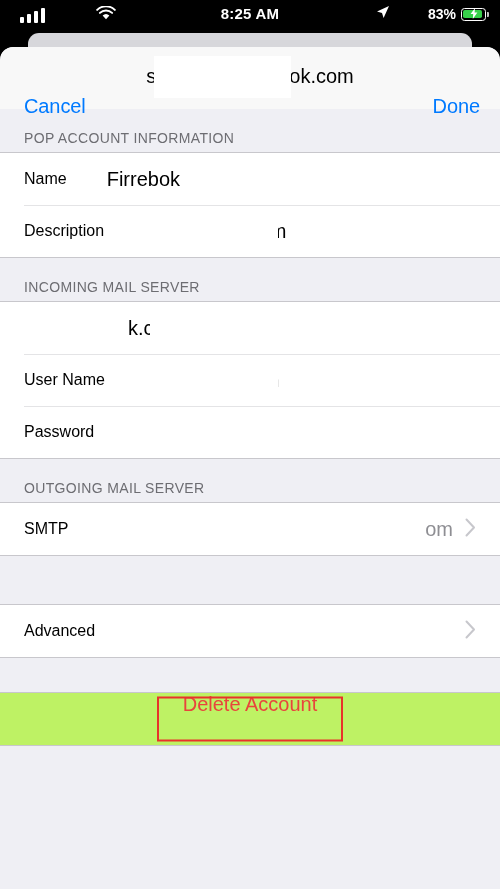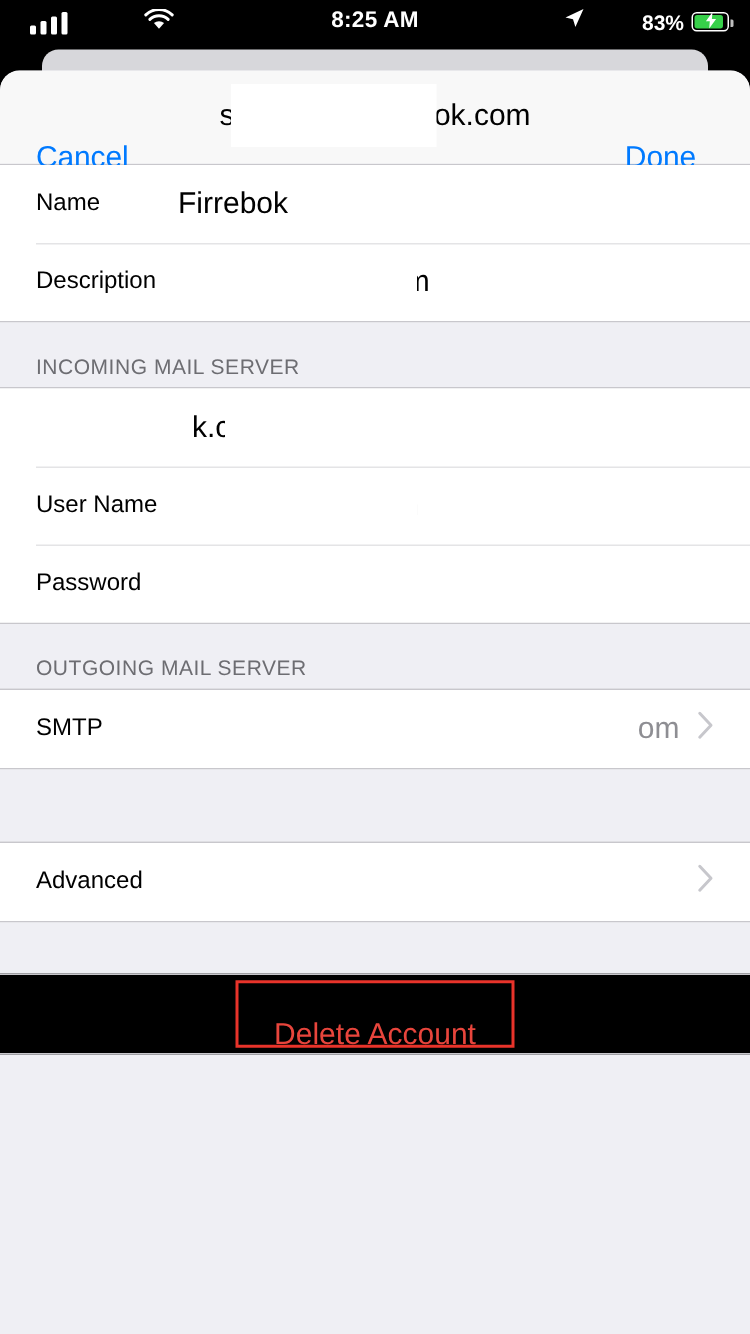--- a/index.html
+++ b/index.html
@@ -138,21 +138,21 @@
     position: absolute;
     top: 50%;
     transform: translateY(-50%);
     font-size: 20px;
     color: #007aff;
     letter-spacing: -0.1px;
     cursor: pointer;
     margin-top: 28px;
   }
   .nav-cancel { left: 24px; }
-  .nav-done { right: 36px; }
+  .nav-done { right: 20px; }
   .nav-title {
     position: absolute;
     left: 0; right: 0;
     top: 50%;
     transform: translateY(-50%);
     text-align: center;
     font-size: 20px;
     color: #000;
     white-space: nowrap;
   }
@@ -216,21 +216,21 @@
   .row-value {
     font-size: 20px;
     color: #000;
     white-space: nowrap;
   }
   .row-value.muted { color: #8e8e93; }
   .row-value.right {
     margin-left: auto;
     text-align: right;
   }
-  .val-at-137 { margin-left: 52px; }
+  .val-at-137 { margin-left: 40px; }
   .chevron {
     margin-left: 12px;
     flex: 0 0 auto;
     display: block;
   }
   .spacer {
     height: 34px;
     background: #efeff4;
   }
   .spacer.tall { height: 48px; }
@@ -243,23 +243,23 @@
     top: 3px;
     bottom: 3px;
     z-index: 3;
   }
 
   
   .delete-row {
     position: relative;
     height: 52px;
     display: flex;
-    align-items: flex-end;
+    align-items: flex-start;
     justify-content: center;
-    background: #000000;
+    background: #bef264;
     border-top: 1px solid #c8c7cc;
     border-bottom: 1px solid #c8c7cc;
   }
   .delete-label {
     font-size: 20px;
     color: #e8453c;
   }
   .annot-box {
     position: absolute;
     left: 50%;
@@ -317,20 +317,21 @@
     <div class="navbar">
       <div class="nav-btn nav-cancel">Cancel</div>
       <div class="nav-title">
         <span class="t-a">s</span><span class="redact nav-redact"></span><span class="t-b">ok.com</span>
       </div>
       <div class="nav-btn nav-done">Done</div>
     </div>
 
     <div class="scroller">
 
+      <div class="section-header">POP ACCOUNT INFORMATION</div>
       <div class="group">
 
         <div class="row">
           <span class="row-label">Name</span>
           <span class="row-value val-at-137">Firrebok</span>
         </div>
 
 
         <div class="row">
           <span class="row-label">Description</span>

